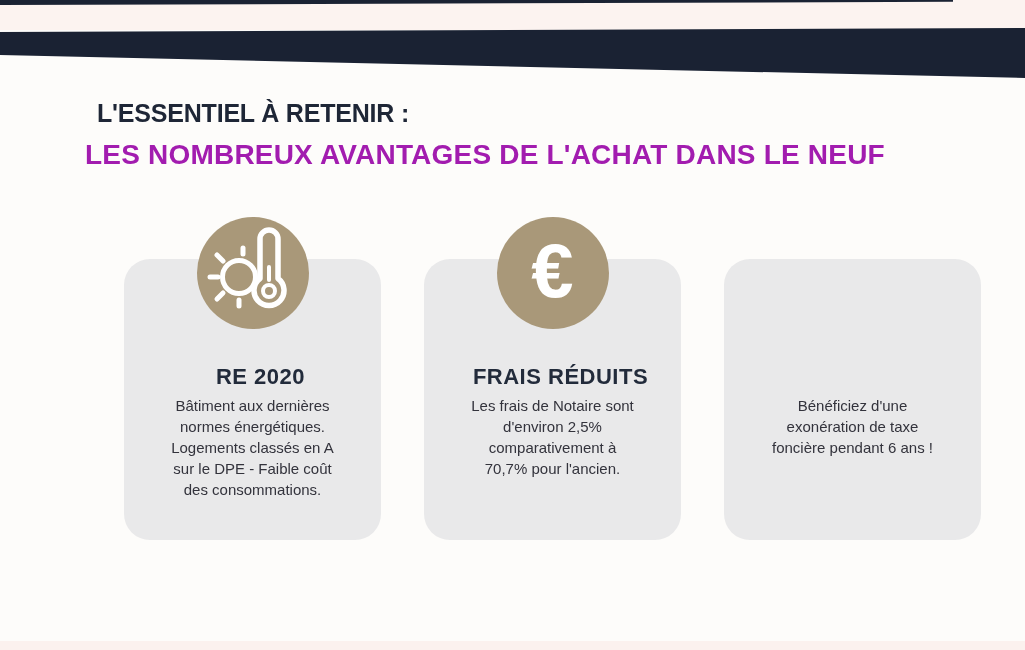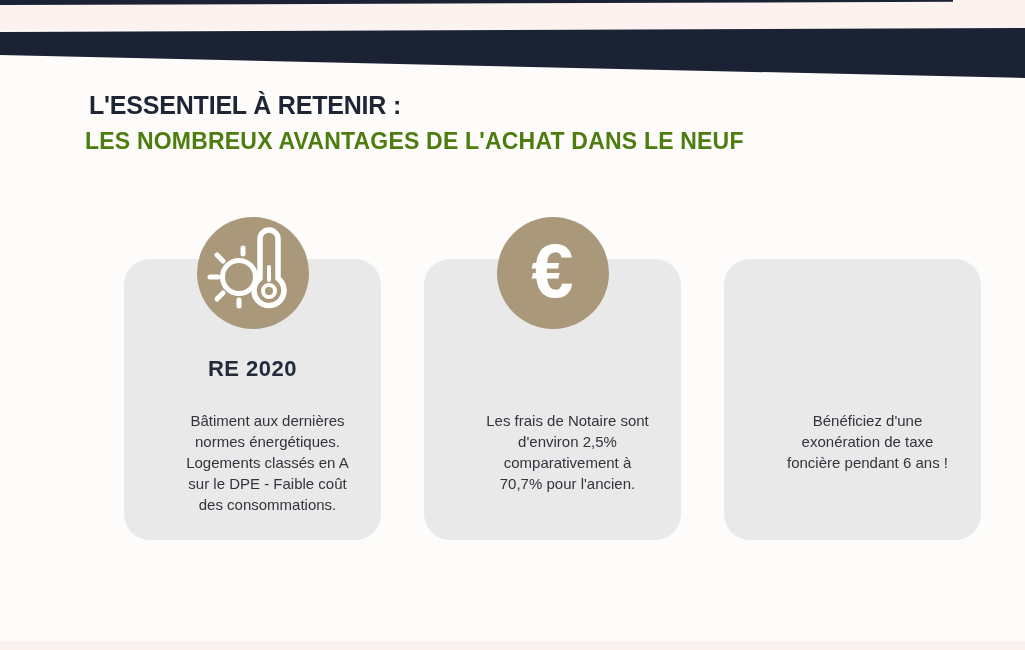--- a/index.html
+++ b/index.html
@@ -23,47 +23,47 @@
     background:#1a2233;
     clip-path:polygon(0 32px,100% 28px,100% 78px,0 55px);
   }
   .pink-bottom{
     position:absolute;bottom:0;left:0;width:100%;height:9px;
     background:#fbf1ee;
   }
   
   .header-text{position:absolute;left:85px;top:88px;}
   .page-title{
-    margin:4px;font-size:25px;font-weight:bold;color:#1e2636;
+    margin:12px;font-size:25px;font-weight:bold;color:#1e2636;
     letter-spacing:-0.2px;line-height:1.1;
   }
   .page-subtitle{
-    margin:9px 0 0;font-size:23px;font-weight:bold;color:#4d7c0f;
+    margin:9px 0 0;font-size:28px;font-weight:bold;color:#a21caf;
     letter-spacing:0.2px;line-height:1.1;text-align:right;
   }
   
   .cards{
     position:absolute;left:124px;top:259px;width:857px;
     display:flex;gap:43px;
   }
   .card{
     flex:1;height:281px;background:#e9e9ea;border-radius:26px;
     position:relative;text-align:center;
   }
   .icon-circle{
     position:absolute;top:-42px;left:50%;transform:translateX(-50%);
     width:112px;height:112px;border-radius:50%;background:#a99879;
     display:flex;align-items:center;justify-content:center;
   }
   .card h3{
-    margin:0;position:absolute;top:97px;left:0;width:100%;
+    margin:8px;position:absolute;top:97px;left:0;width:100%;
     font-size:22px;font-weight:bold;color:#222b3b;letter-spacing:0.5px;
   }
   .card p{
-    margin:15px;position:absolute;top:136px;left:0;width:100%;
+    margin:0;position:absolute;top:136px;left:0;width:100%;
     font-size:15px;line-height:21px;color:#33333c;
     white-space:pre-line;
   }
   .euro-glyph{
     font-size:76px;font-weight:bold;color:#ffffff;line-height:1;
     margin-top:-4px;
   }
 </style>
 </head>
 <body>
@@ -101,20 +101,21 @@
 normes énergétiques.
 Logements classés en A
 sur le DPE - Faible coût
 des consommations.</p>
   </section>
 
   <section class="card">
     <div class="icon-circle">
       <span class="euro-glyph">€</span>
     </div>
+    <h3>FRAIS RÉDUITS</h3>
     <p>Les frais de Notaire sont
 d'environ 2,5%
 comparativement à
 70,7% pour l'ancien.</p>
   </section>
 
   <section class="card">
     <p>Bénéficiez d'une
 exonération de taxe
 foncière pendant 6 ans !</p>

